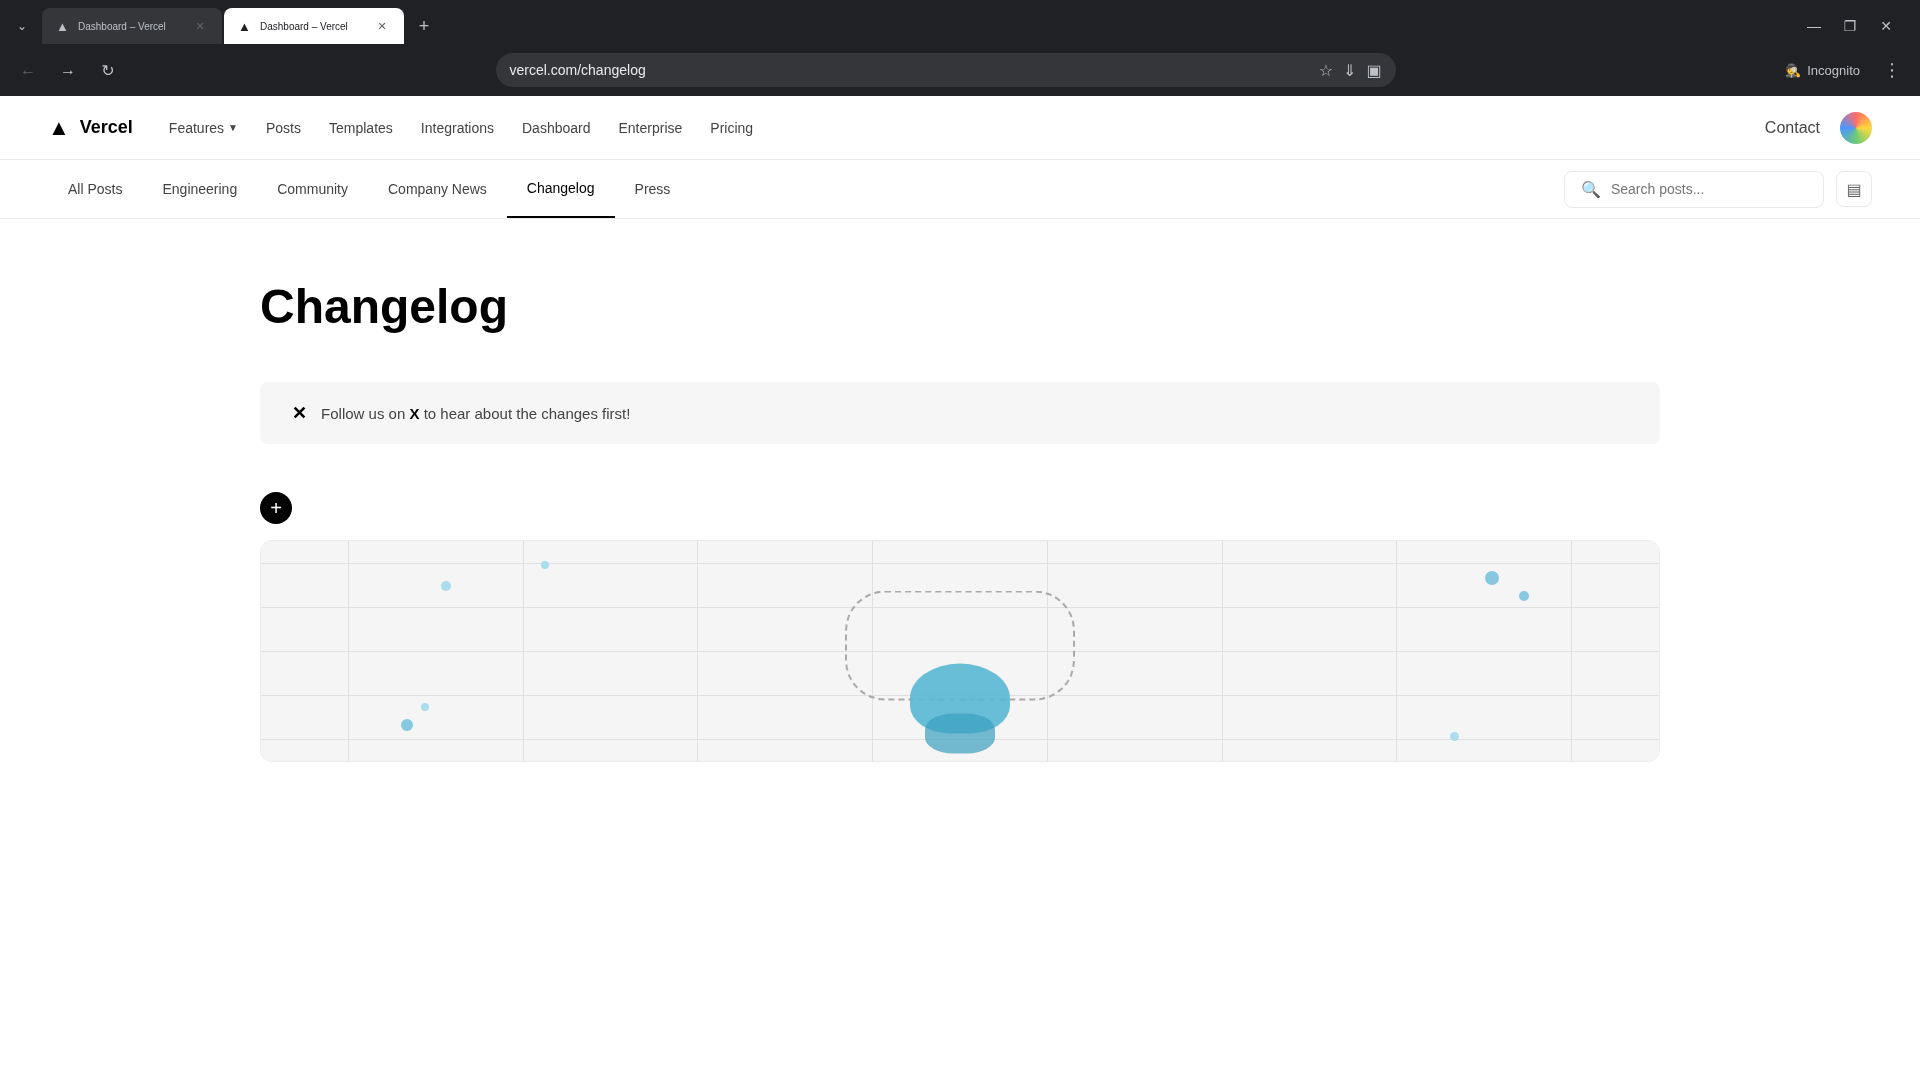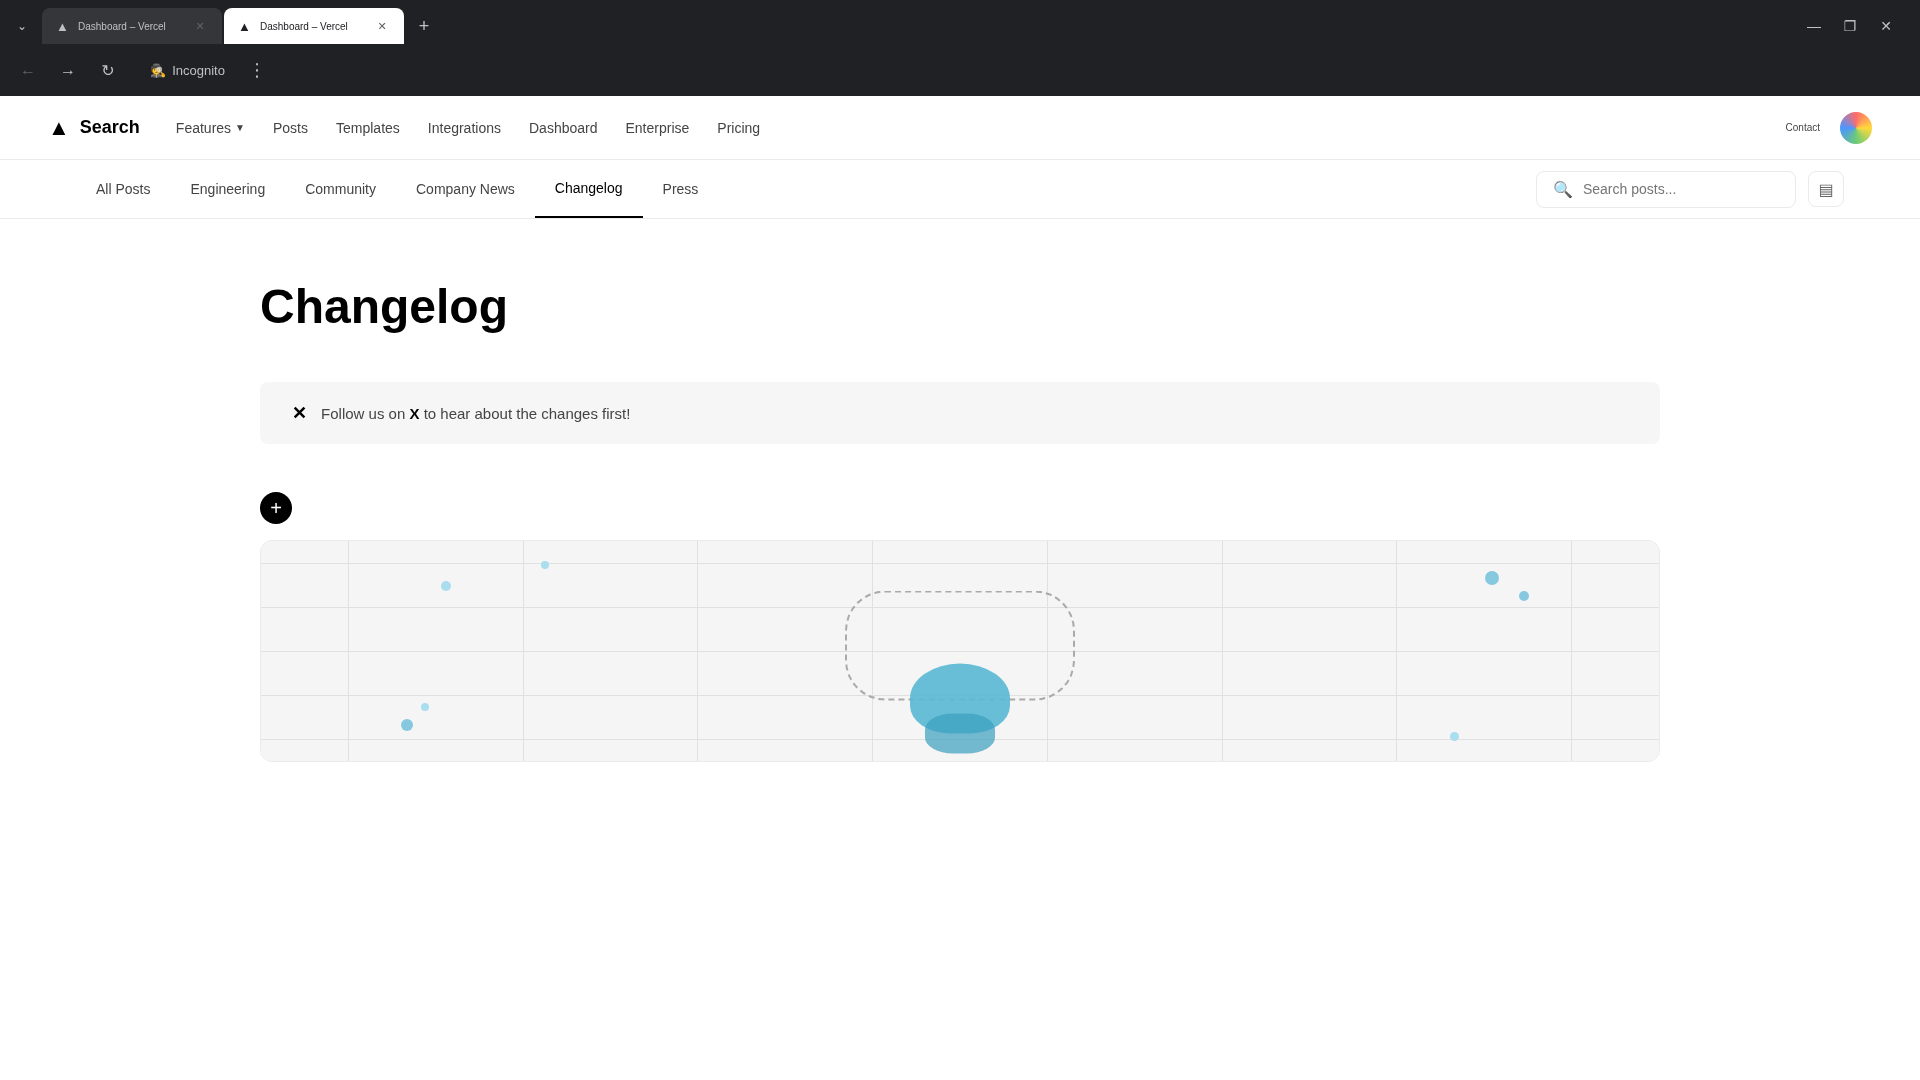--- a/index.html
+++ b/index.html
@@ -246,38 +246,38 @@
       text-align: right;
     }
 
     .nav-right {
       display: flex;
       align-items: center;
       gap: 20px;
     }
 
     .contact-link {
-      font-size: 10px;
+      font-size: 16px;
       color: #444;
       cursor: pointer;
     }
 
     .avatar {
       width: 32px;
       height: 32px;
       border-radius: 50%;
       background: conic-gradient(from 0deg, #ff6b6b, #ffd93d, #6bcb77, #4d96ff, #ff6b6b);
       cursor: pointer;
     }
 
     
     .blog-nav {
       display: flex;
       align-items: center;
-      padding: 0 76px;
+      padding: 0 48px;
       border-bottom: 1px solid #eaeaea;
       position: relative;
     }
 
     .blog-nav-links {
       display: flex;
       align-items: center;
       gap: 0;
       flex: 1;
     }
@@ -483,36 +483,44 @@
       <div class="win-btn">❐</div>
       <div class="win-btn">✕</div>
     </div>
   </div>
 
   <div class="address-bar-row">
     <div class="nav-btn disabled">←</div>
     <div class="nav-btn">→</div>
     <div class="nav-btn">↻</div>
 
+    <div class="address-bar">
+      <span class="address-text">vercel.com/changelog</span>
+      <div class="address-icons">
+        <span class="addr-icon">☆</span>
+        <span class="addr-icon">⇓</span>
+        <span class="addr-icon">▣</span>
+      </div>
+    </div>
 
     <div class="browser-right-controls">
       <div class="incognito-btn">
         <span>🕵</span>
         <span>Incognito</span>
       </div>
       <div class="more-btn">⋮</div>
     </div>
   </div>
 
   <div class="website">
 
     <nav class="navbar">
       <a class="navbar-logo">
         <span style="font-size:22px;">▲</span>
-        <span>Search</span>
+        <span>Vercel</span>
       </a>
 
       <div class="nav-links">
         <a class="nav-link">
           <span>Features</span>
           <span style="font-size:10px;">▼</span>
         </a>
         <a class="nav-link">
           <span>Posts</span>
         </a>

